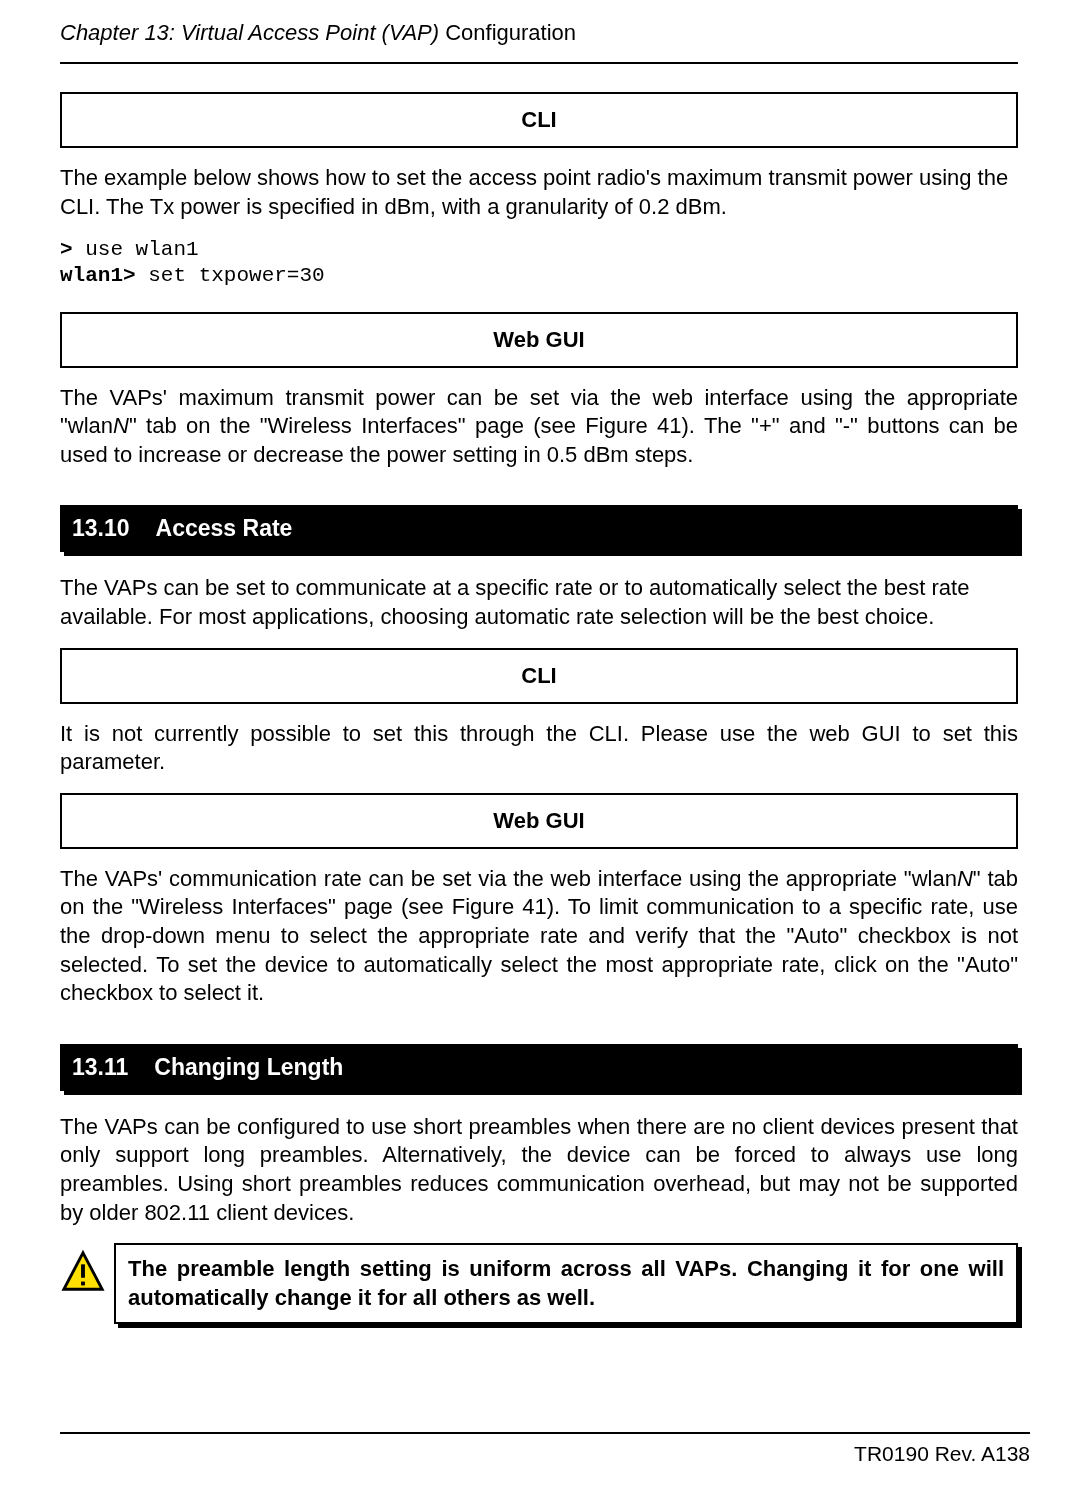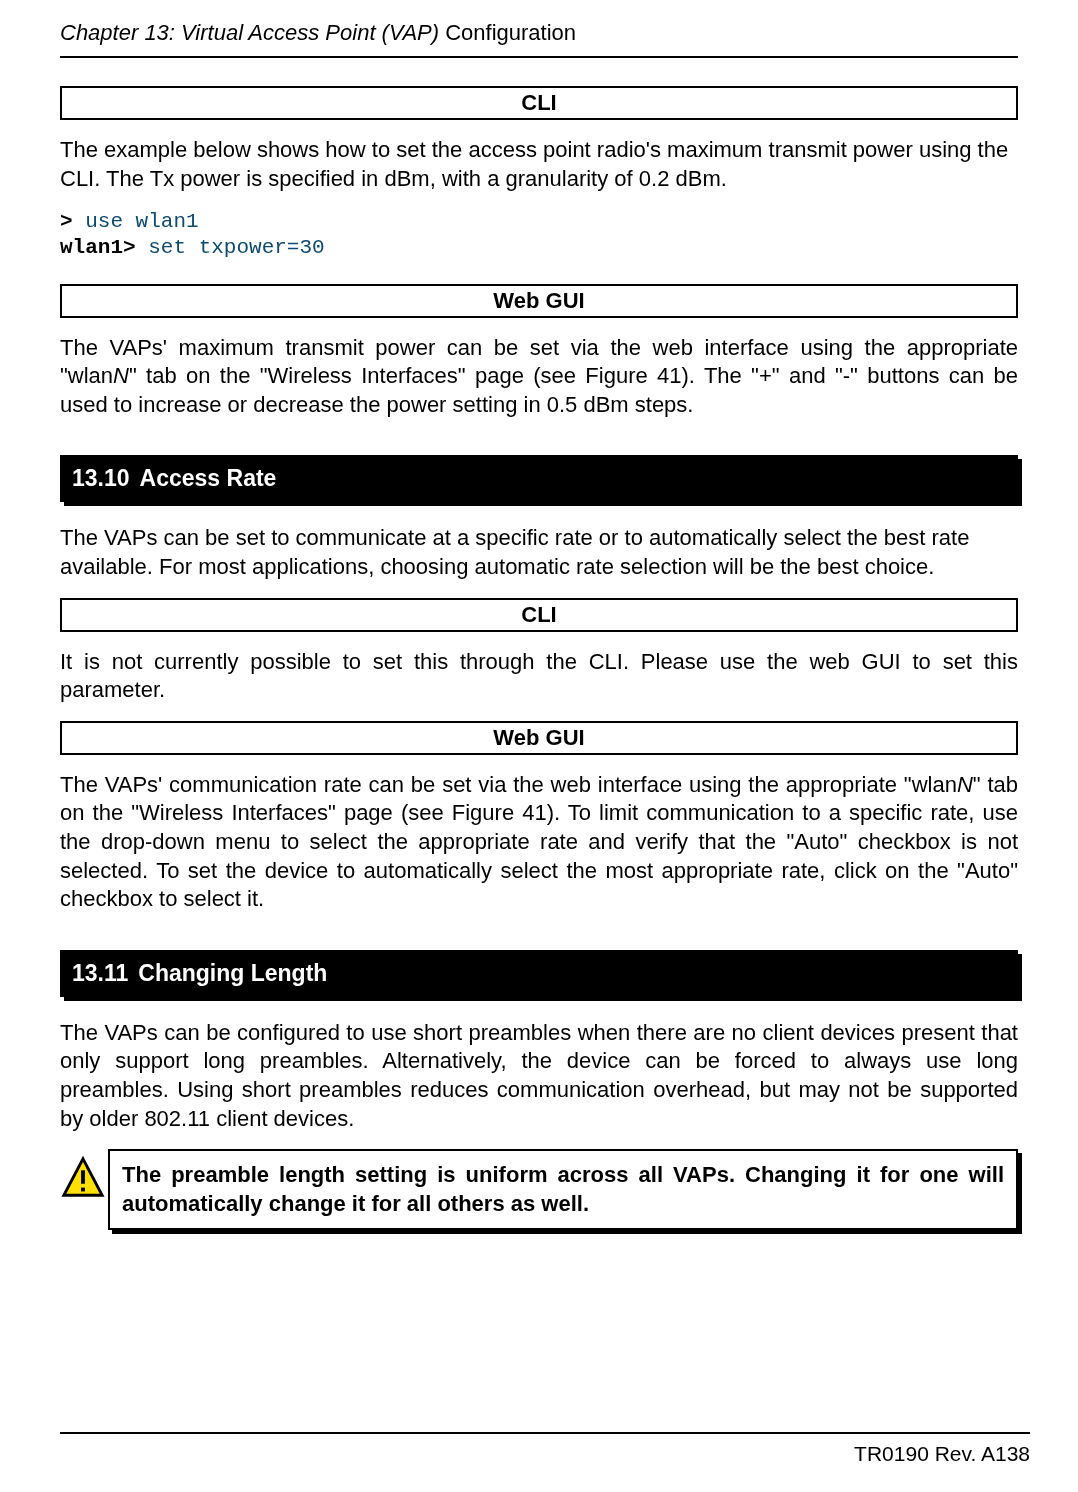--- a/index.html
+++ b/index.html
@@ -12,33 +12,33 @@
       font-family: Arial, Helvetica, sans-serif;
       width: 1078px;
       height: 1492px;
       padding: 20px 60px 30px 60px;
       position: relative;
       color: #000;
     }
     .header-line {
       font-style: italic;
       font-size: 22px;
-      padding-bottom: 10px;
+      padding-bottom: 16px;
       border-bottom: 2px solid #000;
       margin-bottom: 28px;
     }
     .header-line .normal {
       font-style: normal;
     }
     .boxed-label {
       border: 2px solid #000;
       text-align: center;
       font-weight: bold;
       font-size: 22px;
-      padding: 2px 0;
+      padding: 13px 0;
       margin-bottom: 16px;
     }
     .body-text {
       font-size: 22px;
       line-height: 1.3;
       margin-bottom: 16px;
     }
     .body-text.justify {
       text-align: justify;
     }
@@ -54,29 +54,29 @@
     .section-bar {
       background: #000;
       color: #fff;
       font-weight: bold;
       font-size: 23px;
       padding: 10px 12px;
       margin: 36px 0 22px 0;
       border-right: 6px solid #000;
       box-shadow: 4px 4px 0 #000;
       display: flex;
-      gap: 10px;
+      gap: 26px;
     }
     .italic-n {
       font-style: italic;
     }
     .warning-row {
       display: flex;
       align-items: stretch;
-      gap: 2px;
+      gap: 8px;
       margin-top: 12px;
     }
     .warning-icon {
       width: 46px;
       height: 46px;
       margin-top: 6px;
       flex-shrink: 0;
     }
     .warning-box {
       border: 2px solid #000;
@@ -93,21 +93,21 @@
       bottom: 26px;
       left: 60px;
       right: 48px;
       border-top: 2px solid #000;
       padding-top: 8px;
       font-size: 21px;
       display: flex;
       justify-content: flex-end;
     }
     .mono-gray {
-      color: #0c4a6e;
+      color: #000000;
       font-family: "Courier New", monospace;
     }
     .mono {
       font-family: "Courier New", monospace;
     }
   </style>
 </head>
 <body>
 
 <div class="header-line">

